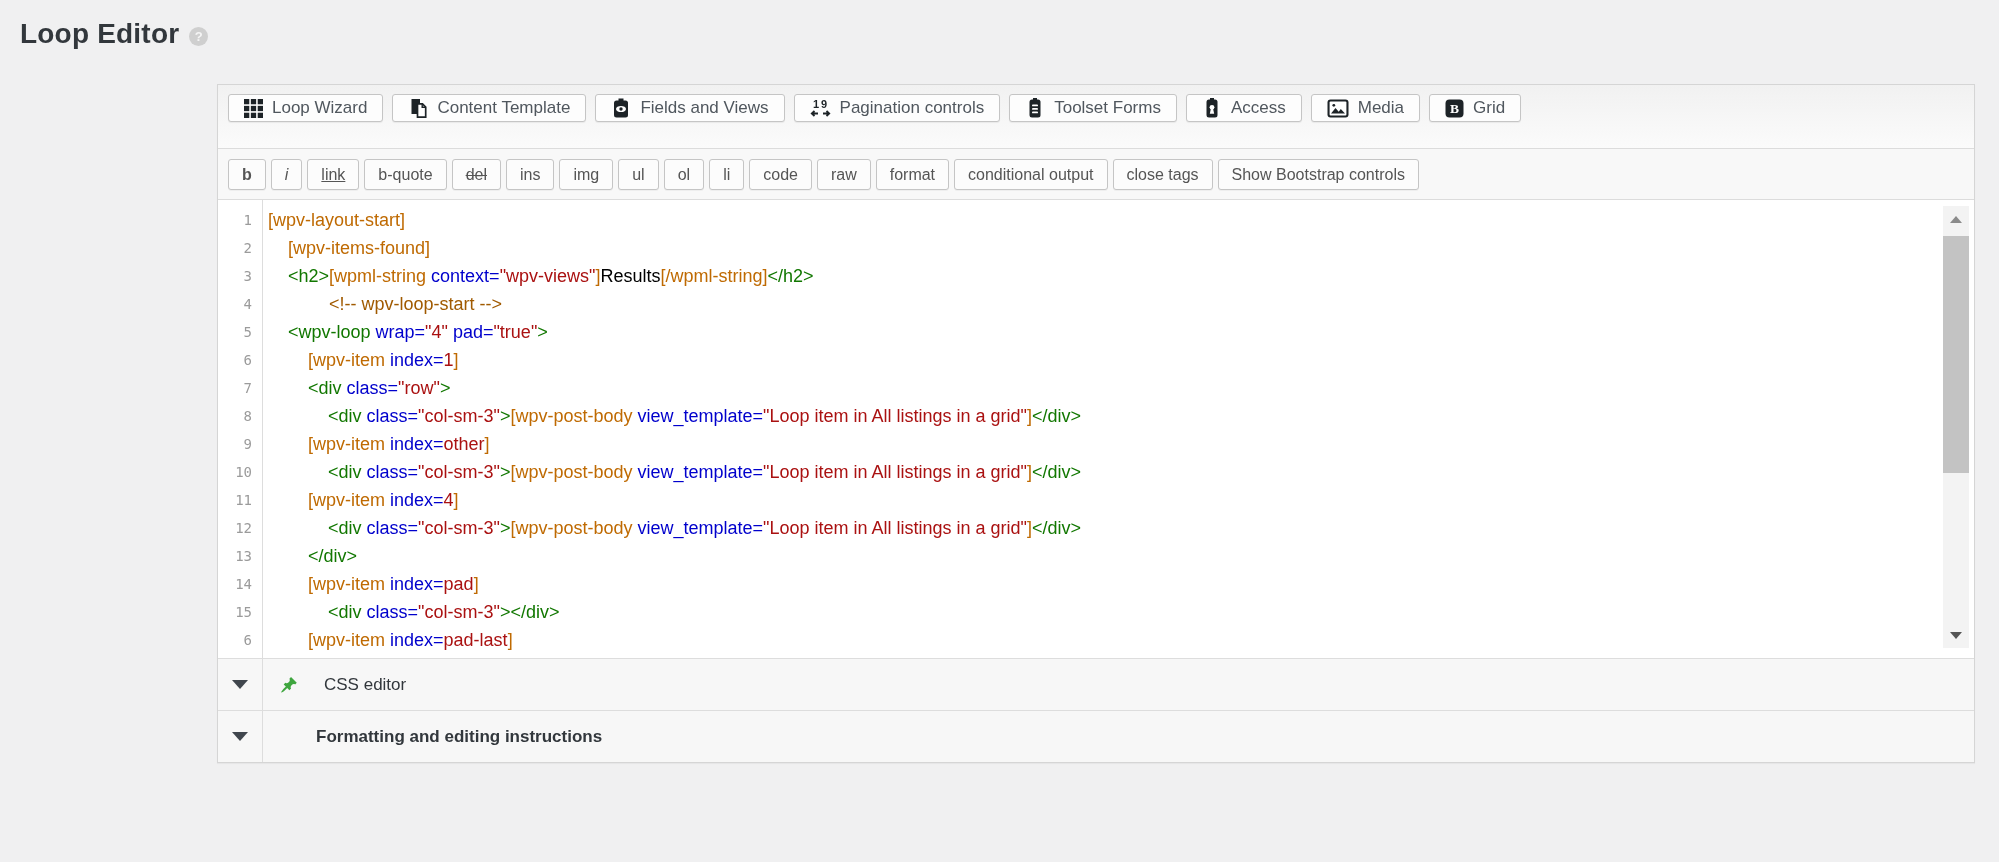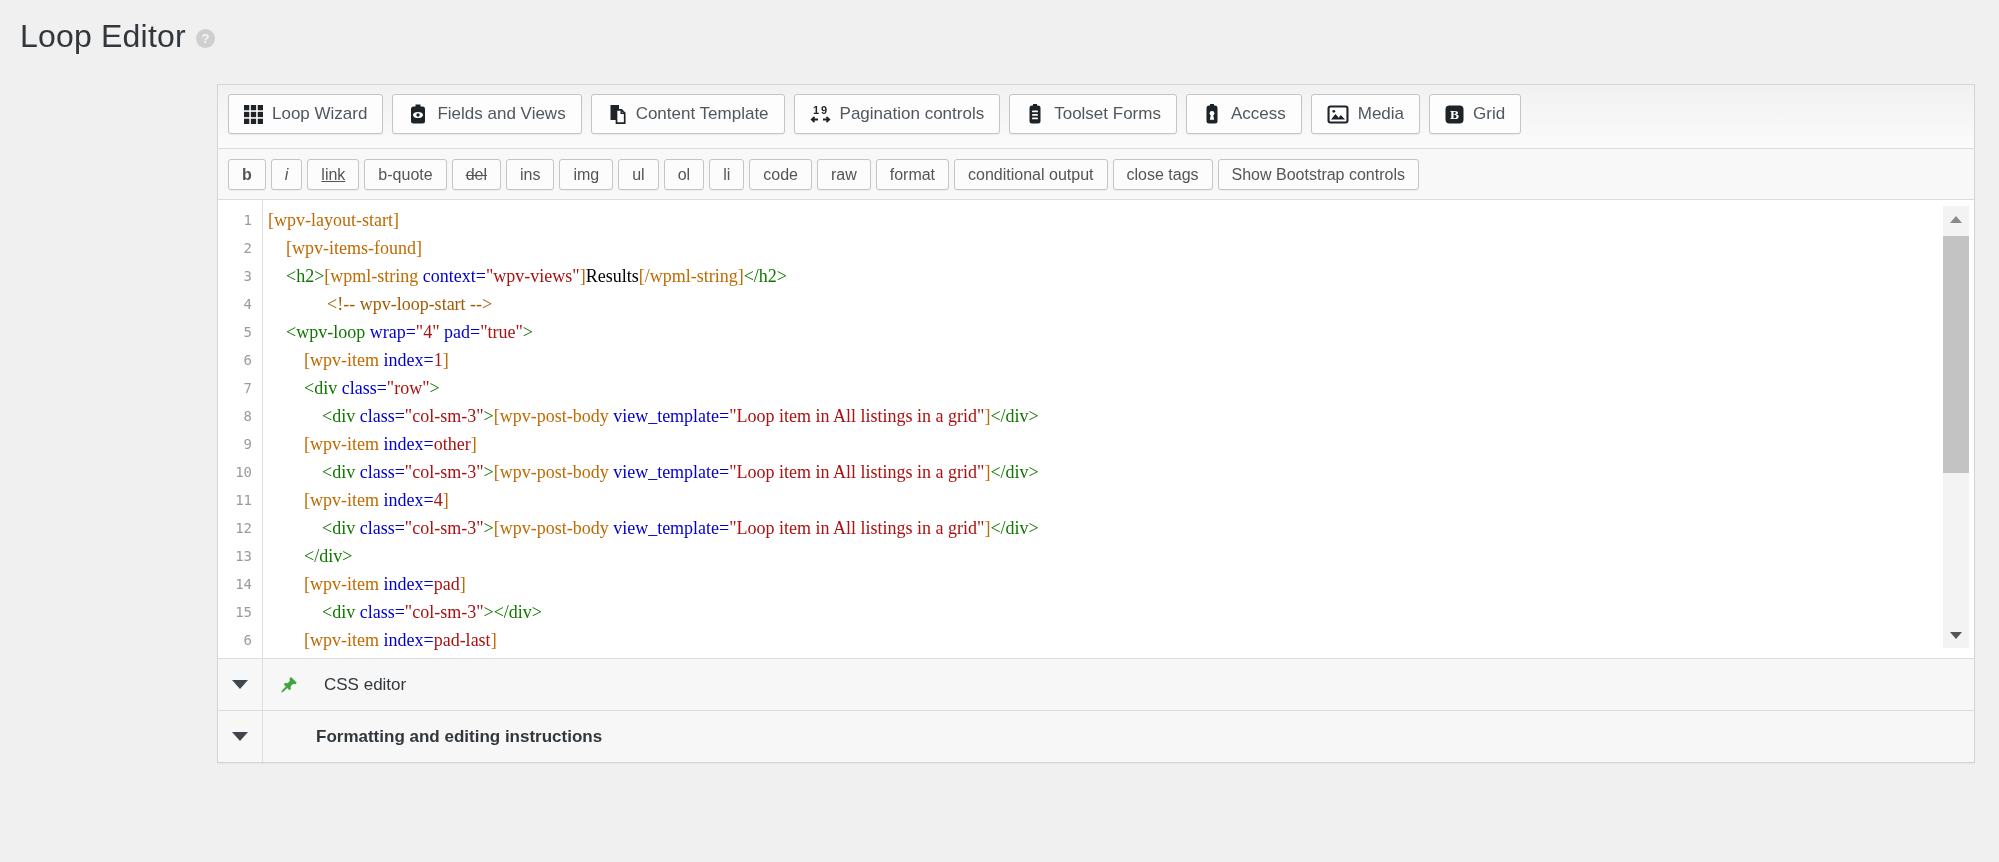--- a/index.html
+++ b/index.html
@@ -5,21 +5,21 @@
   * { margin:0; padding:0; box-sizing:border-box; }
   html,body { width:1999px; height:862px; overflow:hidden; }
   body {
     background:#f0f0f1;
     font-family:"Liberation Sans", sans-serif;
     color:#3c434a;
     position:relative;
   }
   
   .title-row { position:absolute; left:20px; top:18px; display:flex; align-items:center; gap:10px; }
-  .page-title { font-size:32px; font-weight:400; color:#32373c; letter-spacing:.2px; }
+  .page-title { font-size:28px; font-weight:700; color:#32373c; letter-spacing:.2px; }
   .help-badge {
     width:19px; height:19px; border-radius:50%; background:#cfcfcf; color:#f5f5f5;
     font-size:13px; font-weight:bold; display:flex; align-items:center; justify-content:center;
     margin-top:4px; cursor:pointer;
   }
 
   
   .editor-box {
     position:absolute; left:217px; top:84px; width:1758px;
     background:#fff; border:1px solid #d5d5d5; box-shadow:0 1px 1px rgba(0,0,0,.04);
@@ -27,21 +27,21 @@
 
   
   .toolbar-primary {
     height:64px; padding:9px 10px 0 10px;
     background:linear-gradient(#f1f1f1,#fbfbfb);
     border-bottom:1px solid #dcdcdc;
     display:flex; align-items:flex-start; gap:9px;
   }
   .tb-btn {
     display:inline-flex; align-items:center; gap:9px;
-    height:40px; padding:0 15px;
+    height:28px; padding:0 15px;
     background:#fdfdfd; border:1px solid #c5c5c5; border-radius:3px;
     box-shadow:0 1px 1px rgba(0,0,0,.06);
     font-size:17px; color:#50575e; cursor:pointer; white-space:nowrap;
   }
   .tb-btn .icon { display:inline-flex; align-items:center; }
   .tb-btn svg { display:block; }
 
   
   .toolbar-quicktags {
     height:51px; padding:10px 10px 0 10px;
@@ -64,21 +64,21 @@
   .code-editor { position:relative; height:458px; background:#fff; overflow:hidden; }
   .cm-scroll { display:flex; height:100%; overflow:hidden; }
   .gutter {
     width:45px; flex:0 0 45px; padding:6px 10px 0 0;
     border-right:1px solid #ddd; background:#fff;
     text-align:right; color:#9b9b9b;
     font-family:"DejaVu Sans Mono", monospace; font-size:14px; line-height:28px;
   }
   .code-area {
     flex:1 1 auto; padding:6px 12px 0 5px;
-    font-family:Liberation Serif, serif; font-size:18px; line-height:28px;
+    font-family:Liberation Sans, sans-serif; font-size:18px; line-height:28px;
     white-space:pre; color:var(--c-txt,#000);
   }
   .code-line { height:28px; }
   .seg-sc  { color:var(--c-sc,#bf6a02); }
   .seg-tag { color:var(--c-tag,#117700); }
   .seg-attr{ color:var(--c-attr,#0000cc); }
   .seg-str { color:var(--c-str,#aa1111); }
   .seg-com { color:var(--c-com,#a05a00);margin-left:41px; }
   .seg-txt { color:var(--c-txt,#000); }
 
@@ -134,37 +134,37 @@
               <rect x="6.5" y="13" width="5" height="5"></rect>
               <rect x="13" y="13" width="5" height="5"></rect>
             </g>
           </svg>
         </span>
         <span>Loop Wizard</span>
       </button>
       <button class="tb-btn">
         <span class="icon">
           <svg width="20" height="21" viewBox="0 0 20 21">
+            <path d="M3.5 1h8.5v15H3.5z" fill="#1d2327"></path>
+            <path d="M9.5 5.8h5l3.2 3.2v10.2H9.5z" fill="#fff" stroke="#1d2327" stroke-width="1.7"></path>
+            <path d="M14.2 5.8v3.4h3.5" fill="none" stroke="#1d2327" stroke-width="1.4"></path>
+          </svg>
+        </span>
+        <span>Content Template</span>
+      </button>
+      <button class="tb-btn">
+        <span class="icon">
+          <svg width="20" height="21" viewBox="0 0 20 21">
             <rect x="7.5" y="0.5" width="5" height="4" fill="#1d2327"></rect>
             <rect x="3" y="2.5" width="14" height="17" rx="2.5" fill="#1d2327"></rect>
             <ellipse cx="10" cy="11" rx="5" ry="3.1" fill="#fff"></ellipse>
             <circle cx="10" cy="11" r="1.7" fill="#1d2327"></circle>
           </svg>
         </span>
         <span>Fields and Views</span>
-      </button>
-      <button class="tb-btn">
-        <span class="icon">
-          <svg width="20" height="21" viewBox="0 0 20 21">
-            <path d="M3.5 1h8.5v15H3.5z" fill="#1d2327"></path>
-            <path d="M9.5 5.8h5l3.2 3.2v10.2H9.5z" fill="#fff" stroke="#1d2327" stroke-width="1.7"></path>
-            <path d="M14.2 5.8v3.4h3.5" fill="none" stroke="#1d2327" stroke-width="1.4"></path>
-          </svg>
-        </span>
-        <span>Content Template</span>
       </button>
       <button class="tb-btn">
         <span class="icon">
           <svg width="21" height="21" viewBox="0 0 21 21">
             <text x="3" y="10" font-family="Liberation Sans, sans-serif" font-size="11" font-weight="bold" fill="#1d2327">1</text>
             <text x="11" y="10" font-family="Liberation Sans, sans-serif" font-size="11" font-weight="bold" fill="#1d2327">9</text>
             <g stroke="#1d2327" stroke-width="1.8" fill="none">
               <path d="M2 15.5h6M4.5 13l-2.7 2.5 2.7 2.5"></path>
               <path d="M13 15.5h6M16.5 13l2.7 2.5-2.7 2.5"></path>
             </g>

